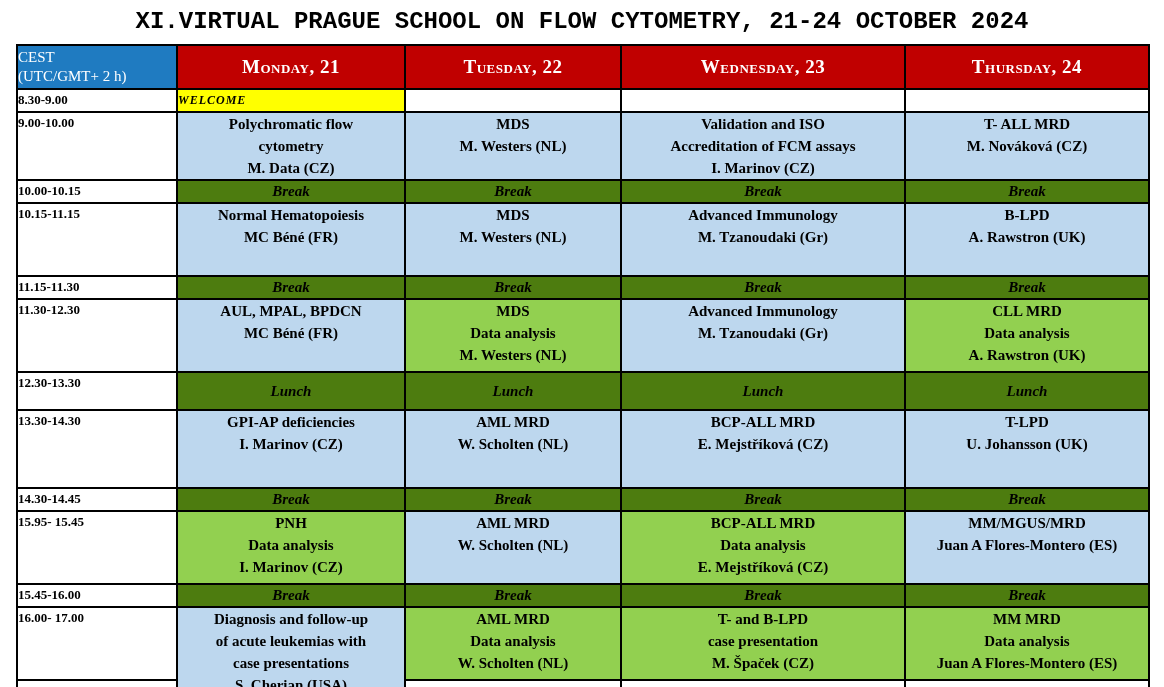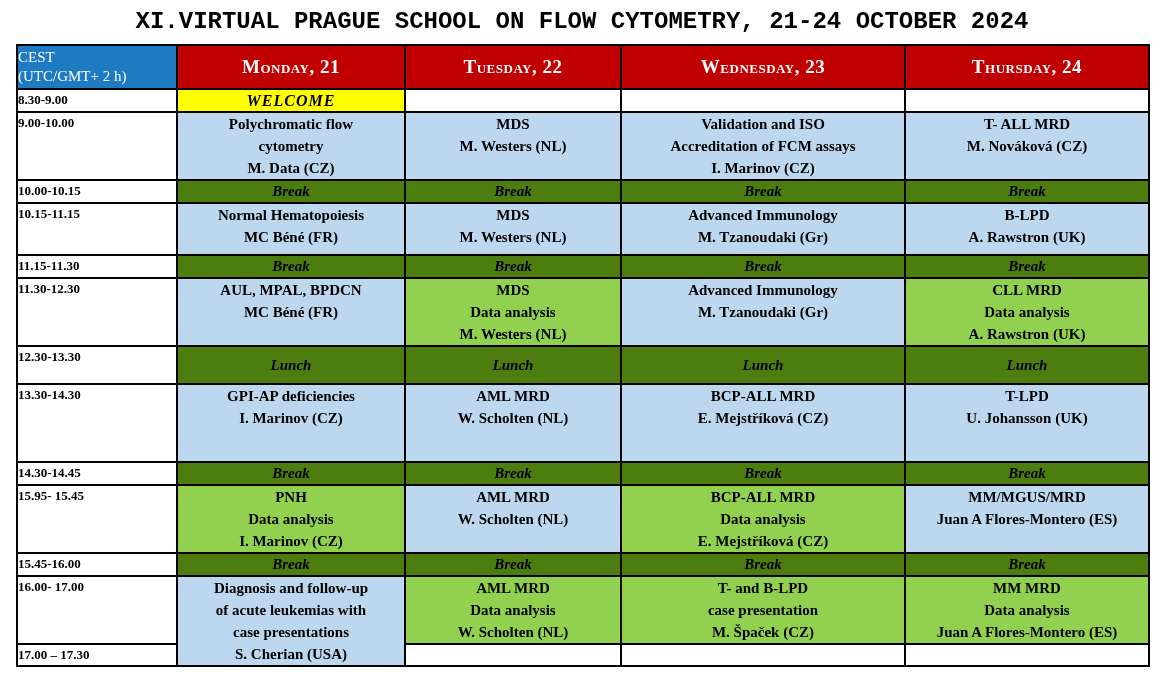--- a/index.html
+++ b/index.html
@@ -12,21 +12,21 @@
   }
 
   table.sched{
     border-collapse:collapse;table-layout:fixed;
     margin-left:16px;margin-top:9px;
     width:1134px;
   }
   .sched td{border:2px solid #000;overflow:hidden;padding:0;}
 
   
-  .h44{height:44px}.h23{height:23px}.h69{height:55px}.h68{height:52px}
+  .h44{height:44px}.h23{height:23px}.h69{height:55px}.h68{height:73px}
   .h24{height:38px}.h67{height:78px}.h38{height:22px}
 
   
   .cest{
     background:#1F7BC1;color:#fff;text-align:left;vertical-align:middle;
     font-size:15px;line-height:19px;
   }
   .day{
     background:#C00000;color:#fff;text-align:center;vertical-align:middle;
     font-weight:bold;font-size:19px;font-variant:small-caps;letter-spacing:.5px;
@@ -44,22 +44,22 @@
   .session .sp{font-weight:bold;}
   .bg-blue{background:#BDD7EE;}
   .bg-green{background:#92D050;}
 
   
   .brk{
     background:#4d7c0f;text-align:center;vertical-align:middle;
     font-weight:bold;font-style:italic;font-size:15px;line-height:19px;
   }
   .welcome{
-    background:#FFFF00;text-align:center;vertical-align:middle;
-    font-weight:bold;font-style:italic;font-size:16px;letter-spacing:1px;line-height:19px;
+    background:#FFFF00;text-align:left;vertical-align:middle;
+    font-weight:bold;font-style:italic;font-size:12px;letter-spacing:1px;line-height:19px;
   }
   .empty{background:#fff;}
 </style>
 </head>
 <body>
 
 <div class="page-title">XI.VIRTUAL PRAGUE SCHOOL ON FLOW CYTOMETRY, 21-24 OCTOBER 2024</div>
 
 <table class="sched">
   <colgroup>

